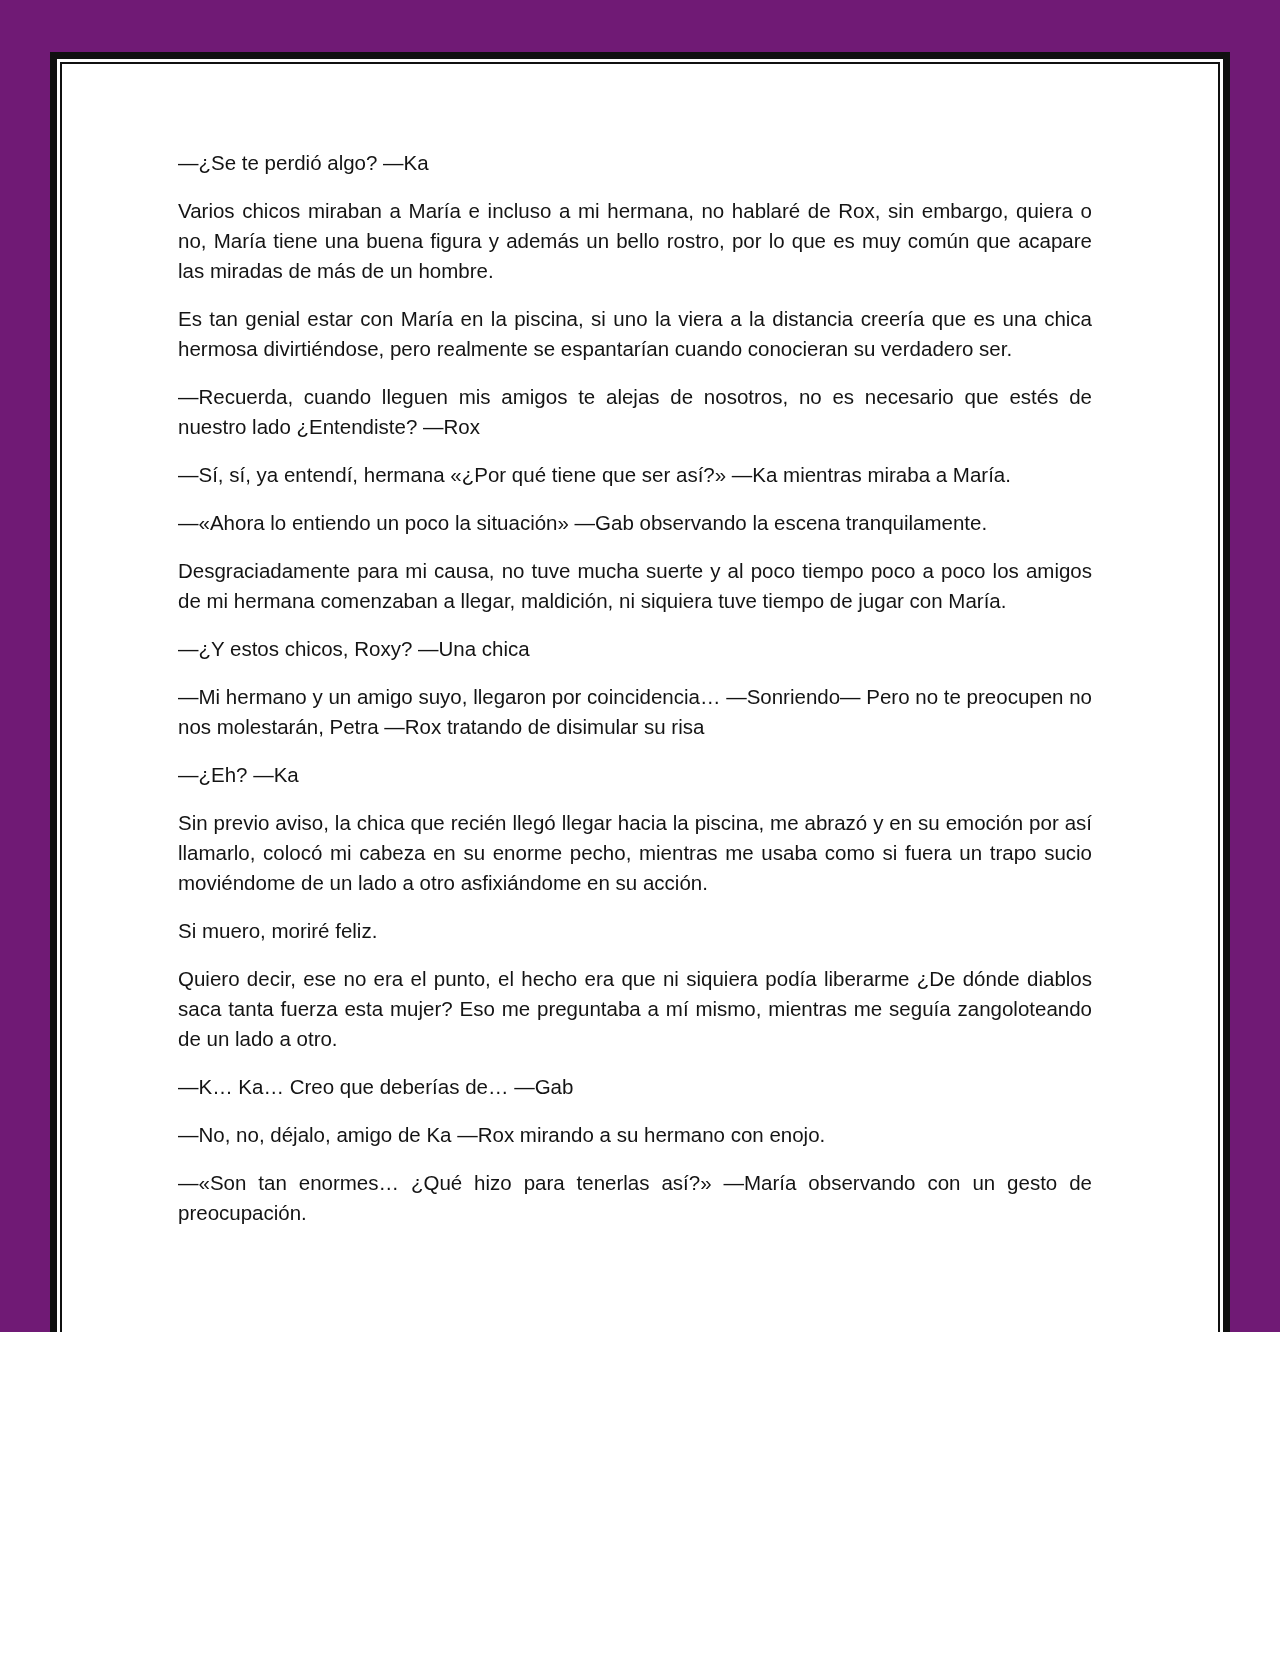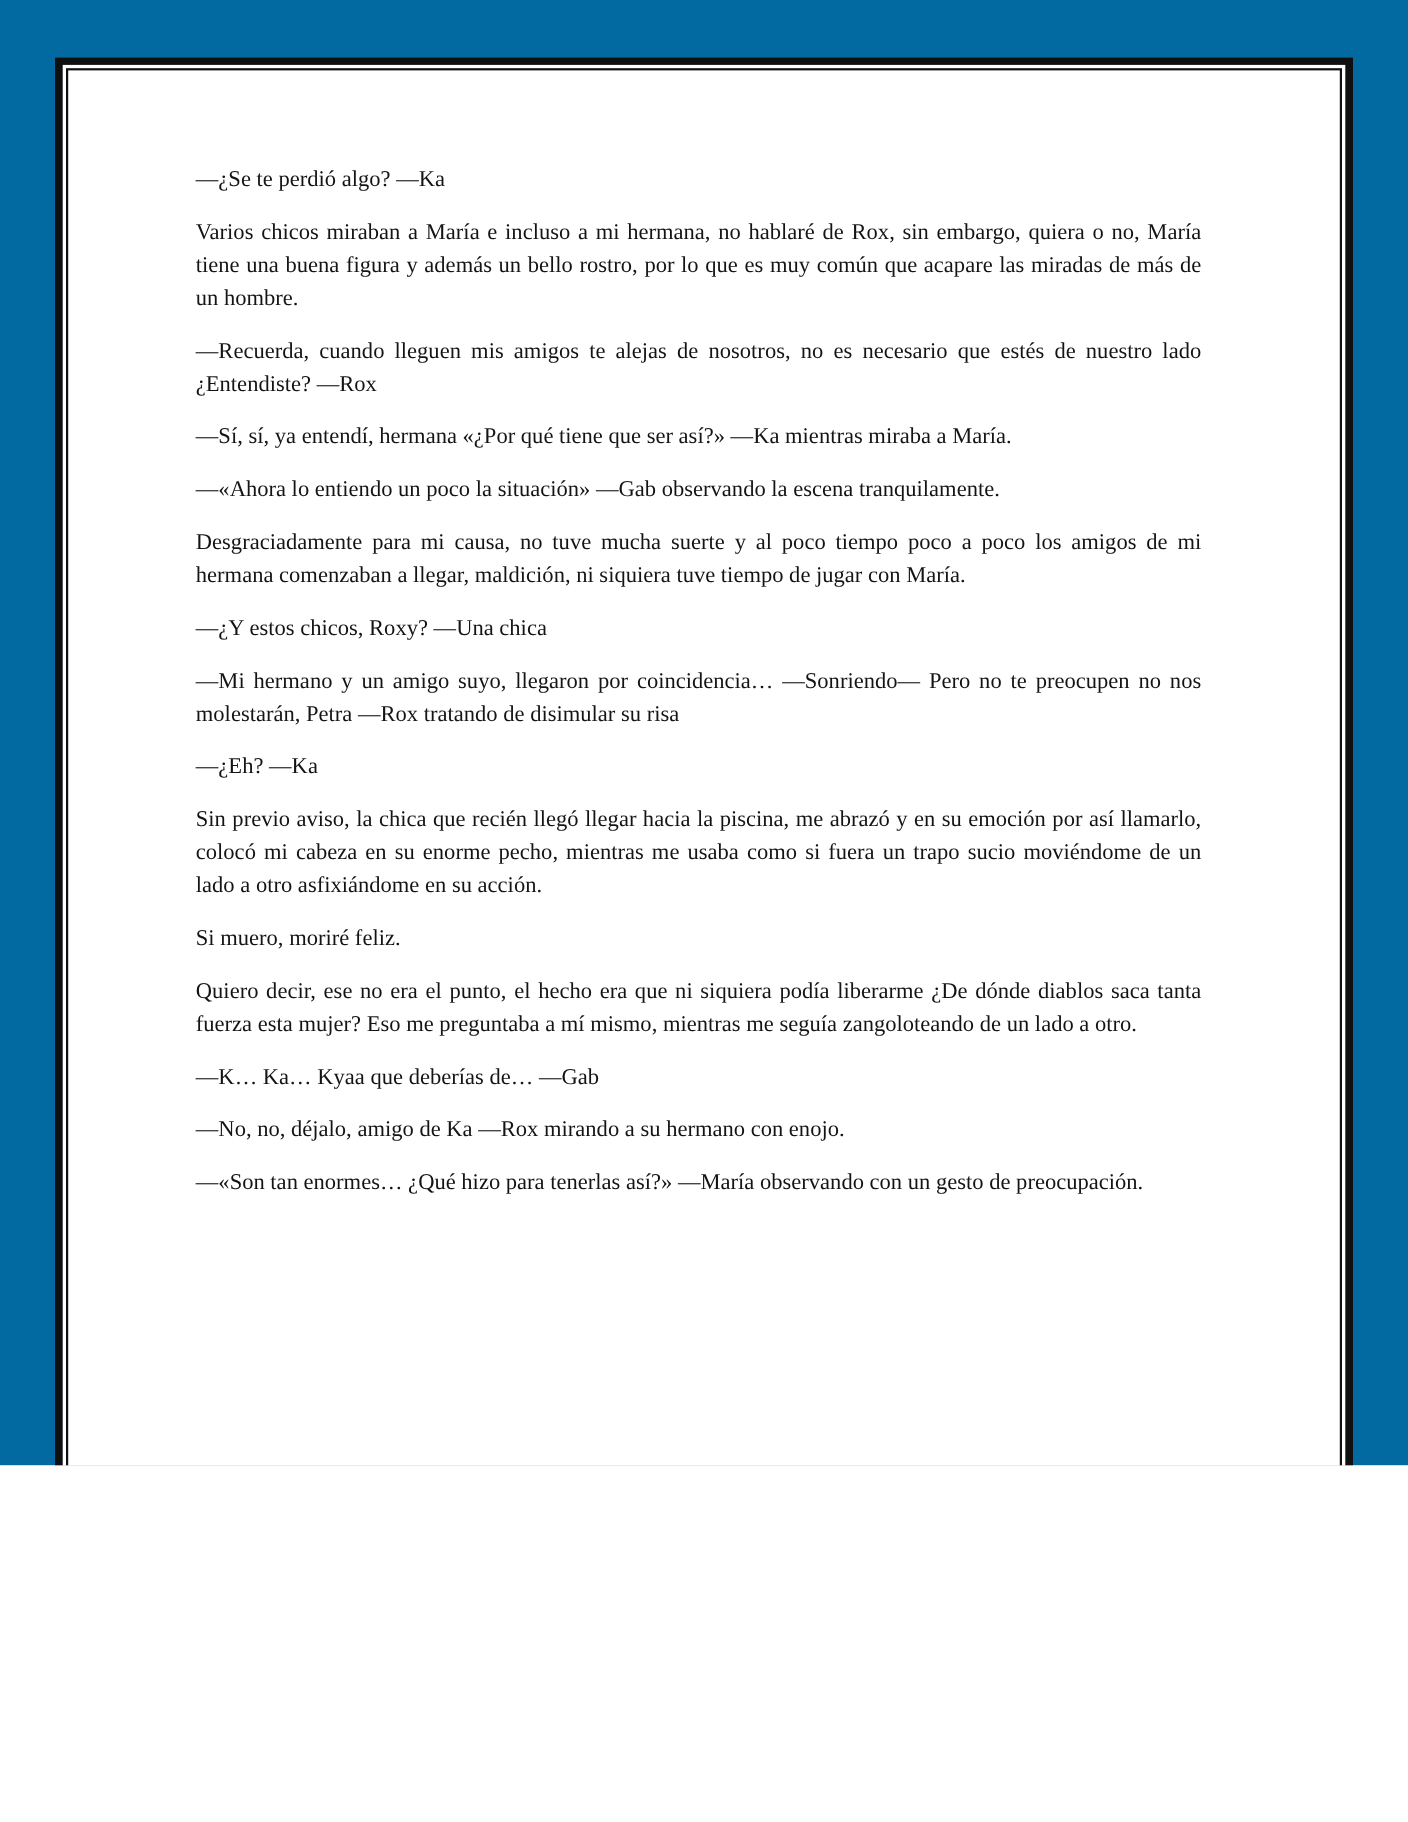--- a/index.html
+++ b/index.html
@@ -9,23 +9,22 @@
   }
   body {
     width: 1280px;
     height: 1656px;
     font-family: "Liberation Sans", sans-serif;
   }
   .page {
     position: relative;
     width: 1280px;
     height: 1332px;
-    background: #0369a1;
+    background: #701a75;
     overflow: hidden;
-    font-family: Liberation Serif, serif;
   }
   .frame-outer {
     position: absolute;
     left: 50px;
     top: 52px;
     width: 1180px;
     height: 1556px;
     border: 7px solid #101010;
     box-sizing: border-box;
     background: #ffffff;
@@ -57,29 +56,30 @@
 </style>
 </head>
 <body>
 
 <div class="page">
   <div class="frame-outer">
     <div class="frame-inner">
       <div class="content">
           <p class="para">—¿Se te perdió algo? —Ka</p>
           <p class="para">Varios chicos miraban a María e incluso a mi hermana, no hablaré de Rox, sin embargo, quiera o no, María tiene una buena figura y además un bello rostro, por lo que es muy común que acapare las miradas de más de un hombre.</p>
+          <p class="para">Es tan genial estar con María en la piscina, si uno la viera a la distancia creería que es una chica hermosa divirtiéndose, pero realmente se espantarían cuando conocieran su verdadero ser.</p>
           <p class="para">—Recuerda, cuando lleguen mis amigos te alejas de nosotros, no es necesario que estés de nuestro lado ¿Entendiste? —Rox</p>
           <p class="para">—Sí, sí, ya entendí, hermana «¿Por qué tiene que ser así?» —Ka mientras miraba a María.</p>
           <p class="para">—«Ahora lo entiendo un poco la situación» —Gab observando la escena tranquilamente.</p>
           <p class="para">Desgraciadamente para mi causa, no tuve mucha suerte y al poco tiempo poco a poco los amigos de mi hermana comenzaban a llegar, maldición, ni siquiera tuve tiempo de jugar con María.</p>
           <p class="para">—¿Y estos chicos, Roxy? —Una chica</p>
           <p class="para">—Mi hermano y un amigo suyo, llegaron por coincidencia… —Sonriendo— Pero no te preocupen no nos molestarán, Petra —Rox tratando de disimular su risa</p>
           <p class="para">—¿Eh? —Ka</p>
           <p class="para">Sin previo aviso, la chica que recién llegó llegar hacia la piscina, me abrazó y en su emoción por así llamarlo, colocó mi cabeza en su enorme pecho, mientras me usaba como si fuera un trapo sucio moviéndome de un lado a otro asfixiándome en su acción.</p>
           <p class="para">Si muero, moriré feliz.</p>
           <p class="para">Quiero decir, ese no era el punto, el hecho era que ni siquiera podía liberarme ¿De dónde diablos saca tanta fuerza esta mujer? Eso me preguntaba a mí mismo, mientras me seguía zangoloteando de un lado a otro.</p>
-          <p class="para">—K… Ka… Kyaa que deberías de… —Gab</p>
+          <p class="para">—K… Ka… Creo que deberías de… —Gab</p>
           <p class="para">—No, no, déjalo, amigo de Ka —Rox mirando a su hermano con enojo.</p>
           <p class="para">—«Son tan enormes… ¿Qué hizo para tenerlas así?» —María observando con un gesto de preocupación.</p>
         </div>
     </div>
   </div>
 </div>
 
 </body></html>

